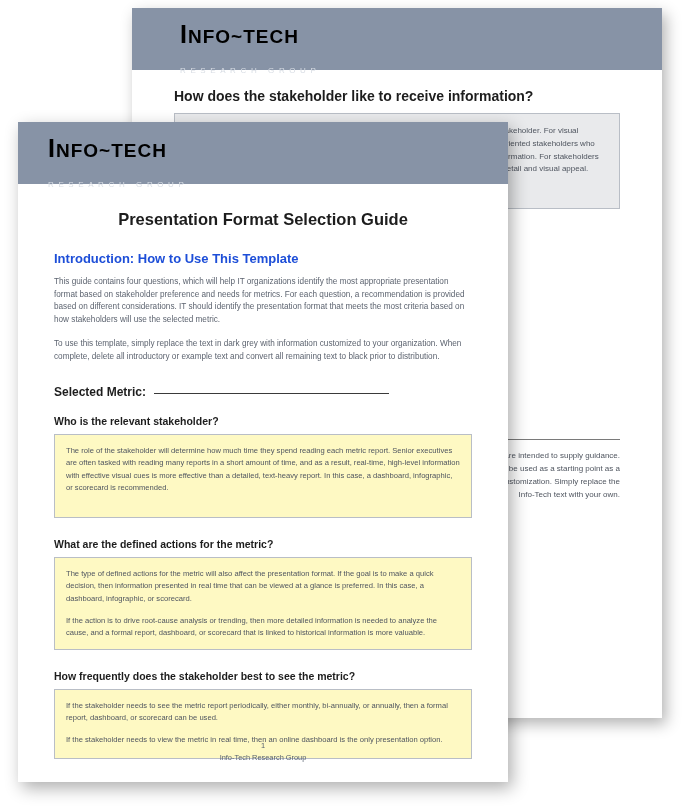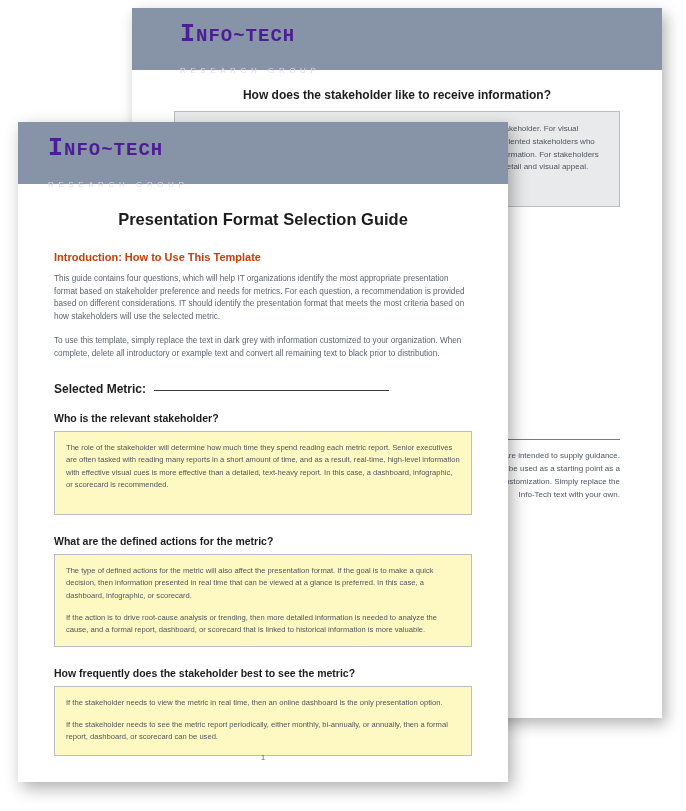--- a/index.html
+++ b/index.html
@@ -54,22 +54,22 @@
     position: relative;
   }
   .doc-front .logo-wrap {
     position: absolute;
     left: 30px;
     top: 12px;
   }
 
   
   .logo-main {
-    color: #4c1d95;
-    font-family: Liberation Mono, monospace;
+    color: #000000;
+    font-family: Liberation Sans, sans-serif;
     font-size: 25px;
     letter-spacing: 1px;
     font-weight: bold;
     white-space: nowrap;
   }
   .logo-main .small-caps {
     font-size: 19px;
   }
   .logo-sub {
     color: #d8dde4;
@@ -85,23 +85,23 @@
     padding: 26px 36px 0 36px;
   }
   .doc-title {
     font-size: 16.5px;
     font-weight: bold;
     color: #1d1d1d;
     margin: 0 0 22px 0;
     text-align: center;
   }
   .section-intro-title {
-    font-size: 11px;
-    font-weight: bold;
-    color: #c2410c;
+    font-size: 13px;
+    font-weight: bold;
+    color: #1d4ed8;
     margin: 0 0 10px 0;
   }
   .intro-para {
     font-size: 8.2px;
     line-height: 1.55;
     color: #5d6470;
     margin: 0 0 11px 0;
   }
   .metric-line {
     margin-top: 22px;
@@ -152,25 +152,24 @@
     font-size: 7.4px;
     color: #55606e;
     line-height: 1.6;
   }
 
   
   .back-body {
     padding: 18px 42px 0 42px;
   }
   .back-q-heading {
-    font-size: 12px;
+    font-size: 14px;
     font-weight: bold;
     color: #1d1d1d;
     margin: 0 0 9px 0;
-    text-align: center;
   }
   .back-answer-box {
     border: 1px solid #b9bec6;
     background: #e9eaec;
     padding: 11px 12px;
     min-height: 72px;
   }
   .back-answer-box p {
     margin: 0;
     font-size: 8px;
@@ -250,21 +249,22 @@
     </div>
 
     <h3 class="q-heading">What are the defined actions for the metric?</h3>
     <div class="answer-box box-mid">
       <p>The type of defined actions for the metric will also affect the presentation format. If the goal is to make a quick decision, then information presented in real time that can be viewed at a glance is preferred. In this case, a dashboard, infographic, or scorecard.</p>
       <p>If the action is to drive root-cause analysis or trending, then more detailed information is needed to analyze the cause, and a formal report, dashboard, or scorecard that is linked to historical information is more valuable.</p>
     </div>
 
     <h3 class="q-heading">How frequently does the stakeholder best to see the metric?</h3>
     <div class="answer-box box-short">
+      <p>If the stakeholder needs to see the metric report periodically, either monthly, bi-annually, or annually, then a formal report, dashboard, or scorecard can be used.</p>
       <p>If the stakeholder needs to view the metric in real time, then an online dashboard is the only presentation option.</p>
-      <p>If the stakeholder needs to see the metric report periodically, either monthly, bi-annually, or annually, then a formal report, dashboard, or scorecard can be used.</p>
     </div>
   </div>
 
   <div class="footer">
     <div>1</div>
+    <div>Info-Tech Research Group</div>
   </div>
 </div>
 
 </body></html>

